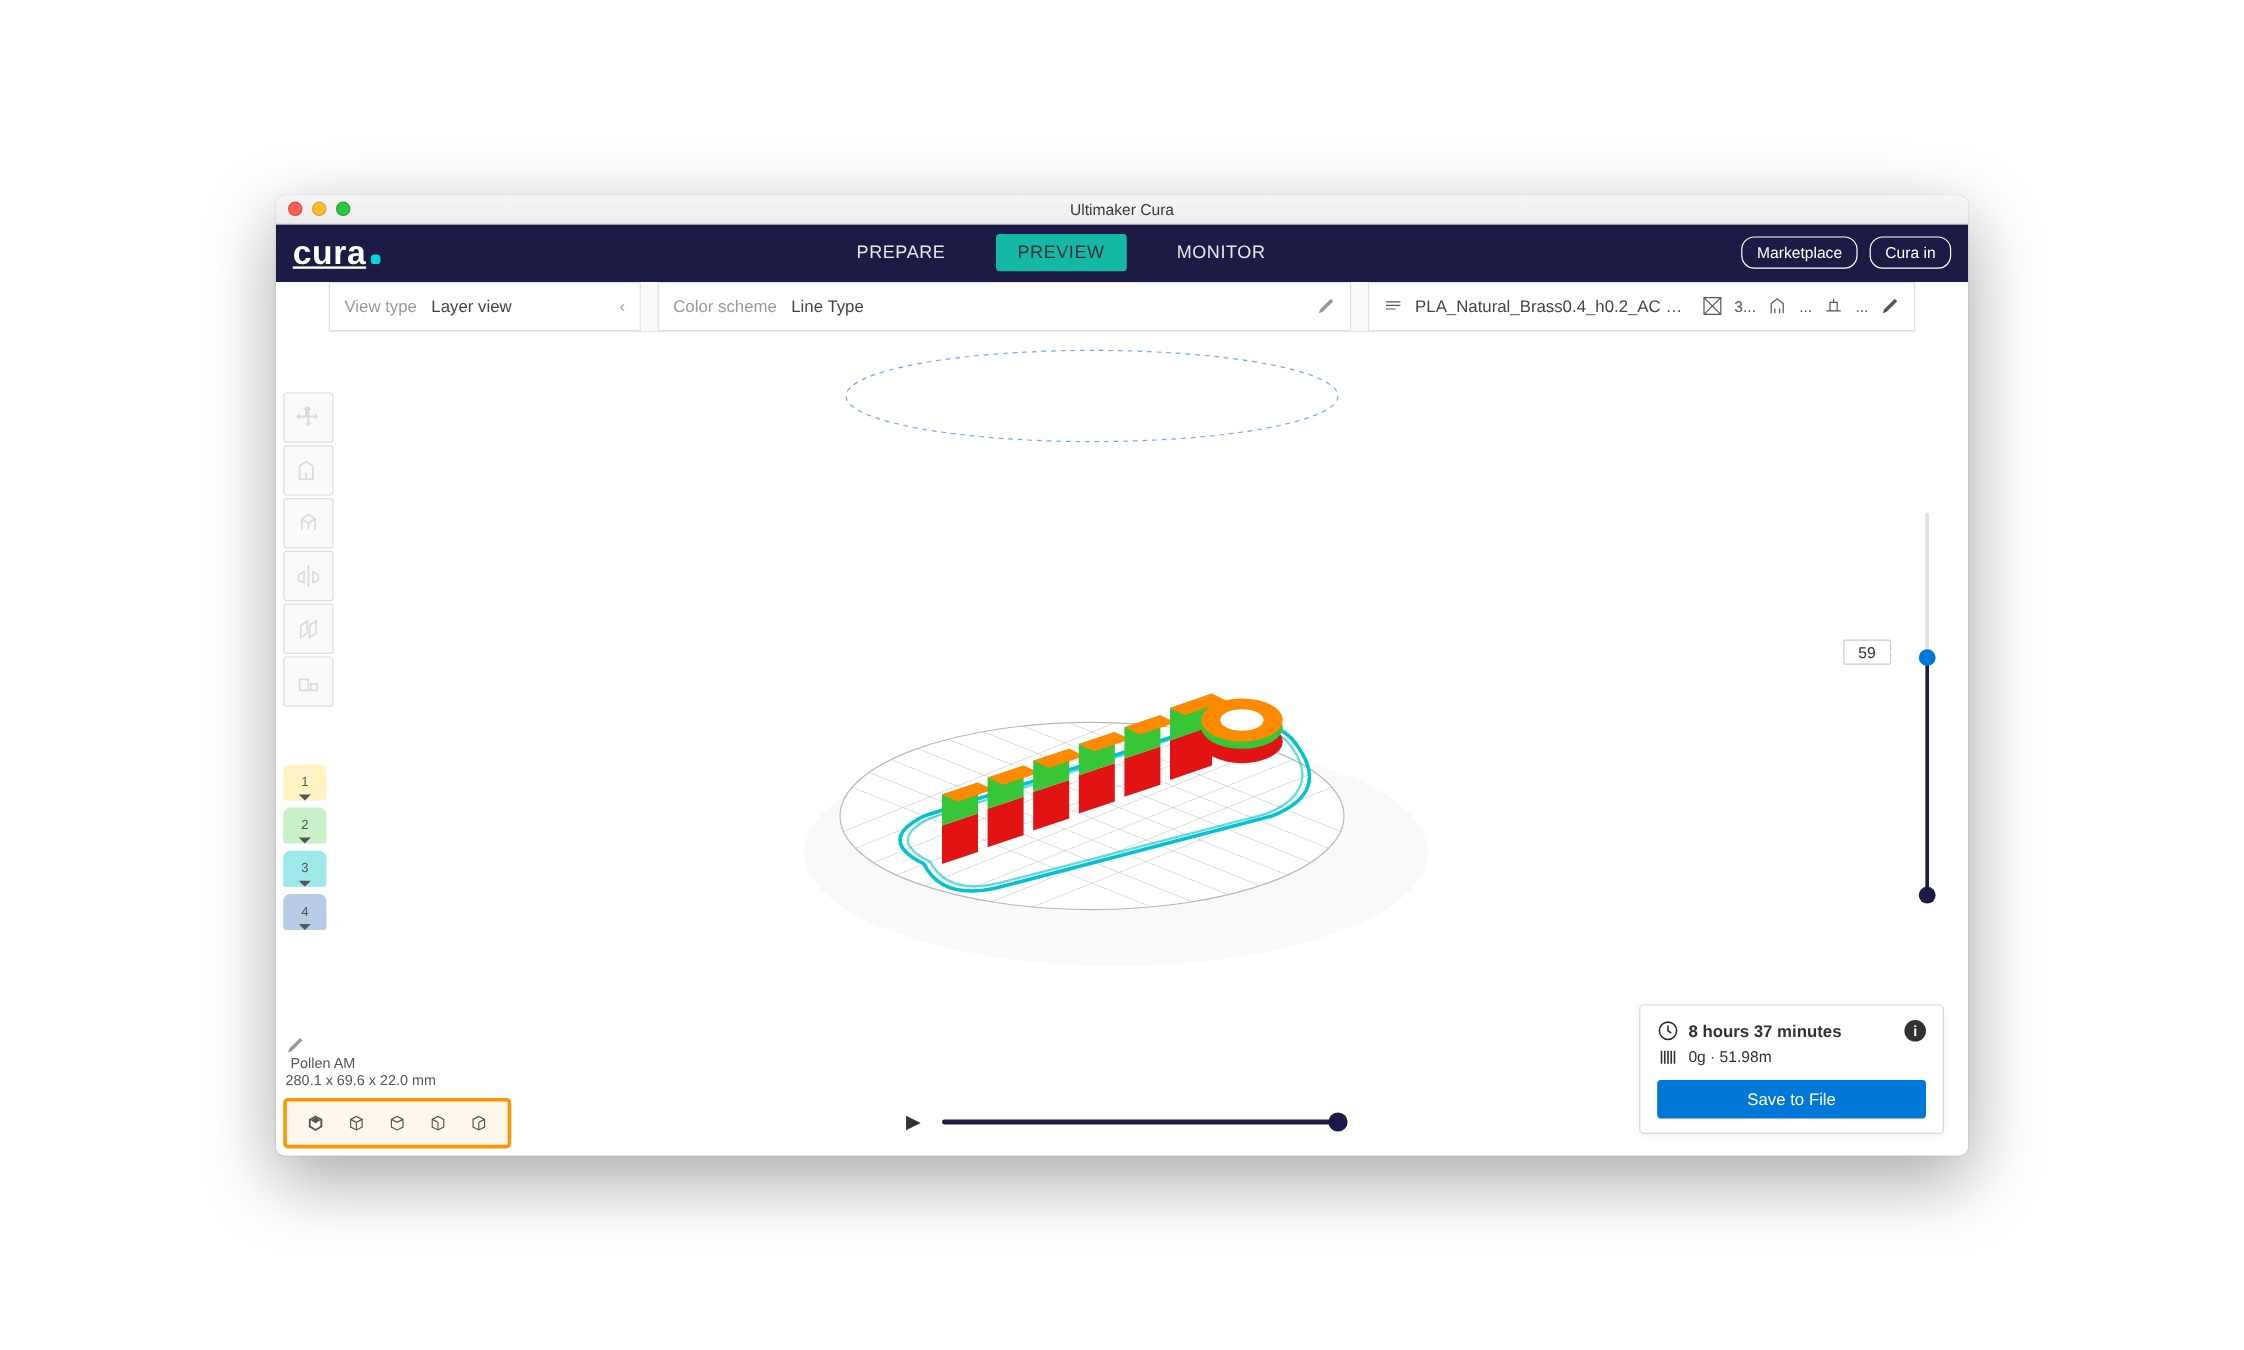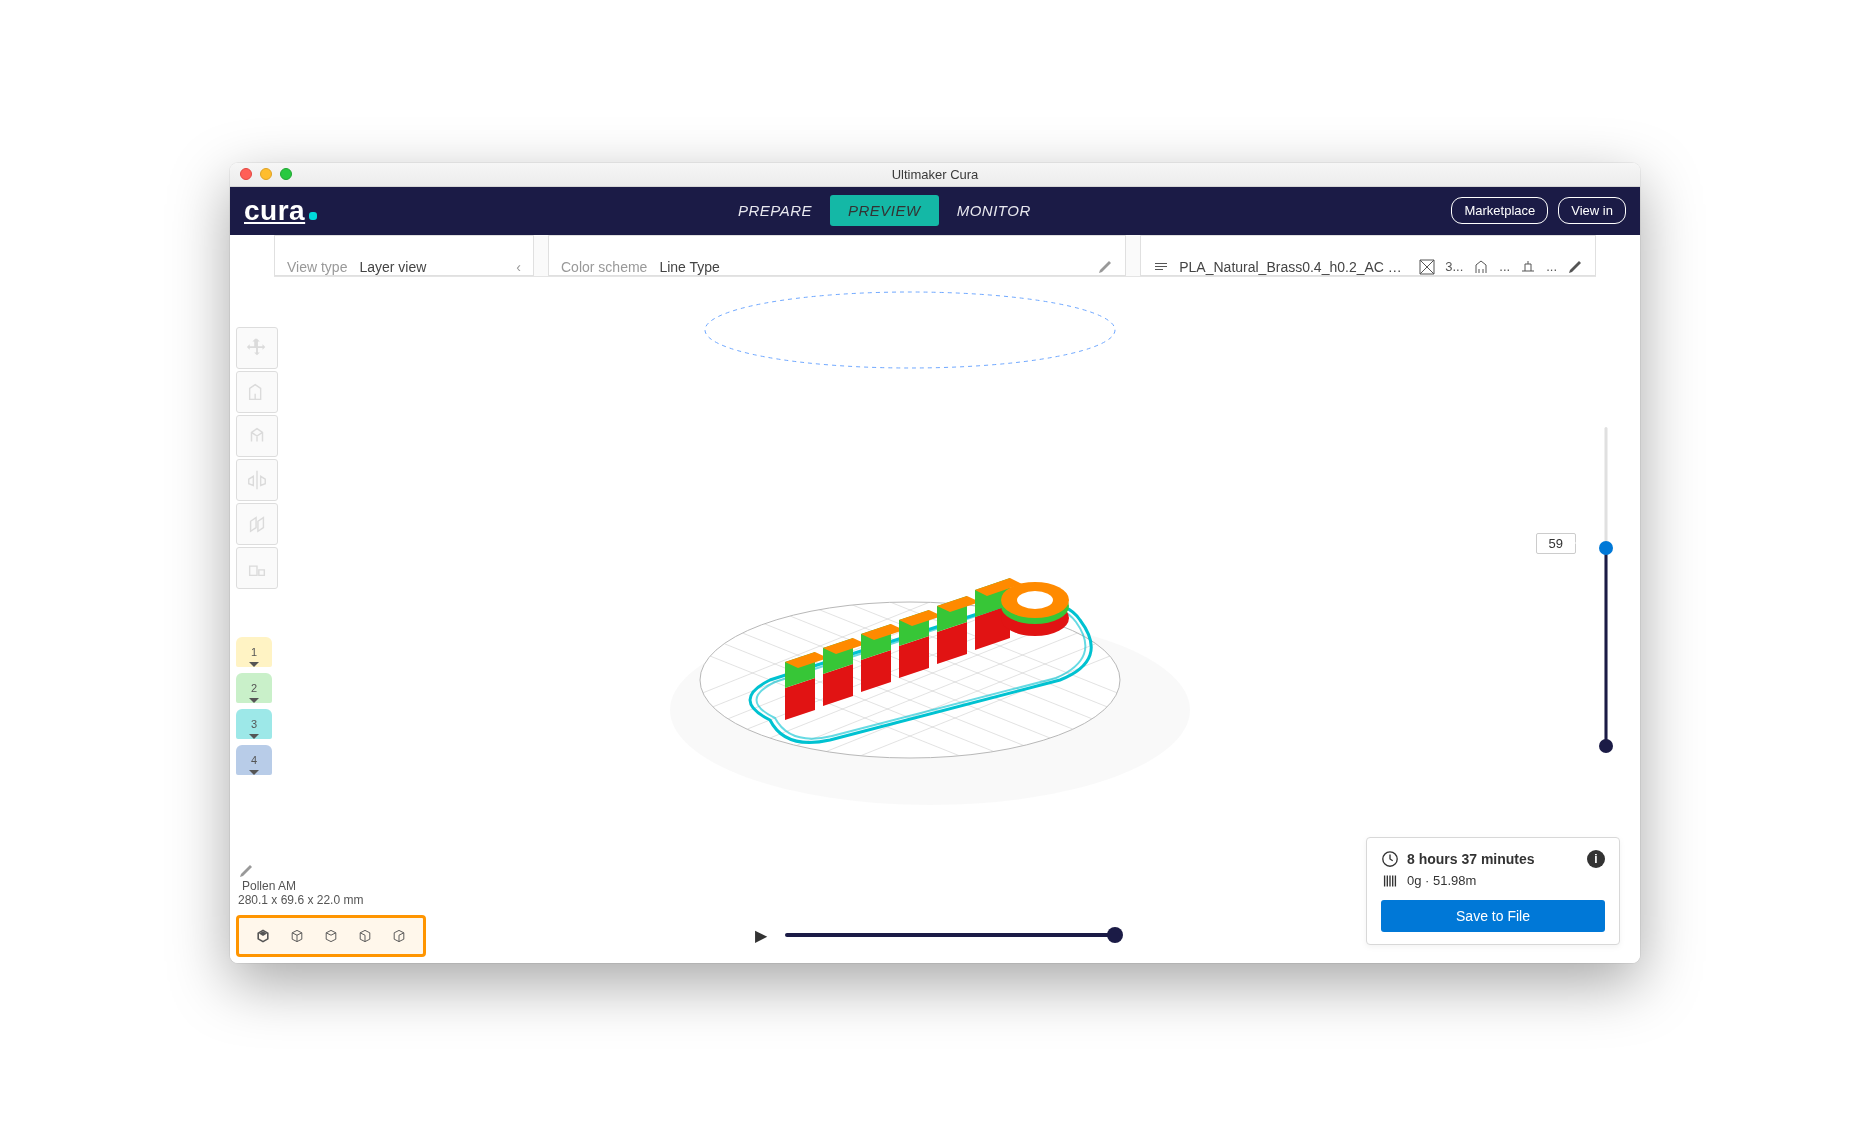--- a/index.html
+++ b/index.html
@@ -58,21 +58,21 @@
   .topnav {
     height: 48px;
     background: var(--navy);
     display: flex;
     align-items: center;
     padding: 0 14px;
   }
   .logo { display: flex; align-items: baseline; color: #fff; font-weight: 600; text-decoration: underline; }
   .logo-text { font-size: 28px; letter-spacing: 0.5px; }
   .logo-dot { width: 8px; height: 8px; background: var(--cura-teal); border-radius: 3px; margin-left: 4px; display: inline-block; }
-  .tabs { margin: 0 auto; display: flex; align-items: flex-start; font-style: italic; }
+  .tabs { margin: 0 auto; display: flex; gap: 24px; align-items: flex-start; }
   .tab { color: #e8e8ef; font-size: 15px; font-weight: 500; padding: 7px 18px; cursor: pointer; border-radius: 3px; letter-spacing: 0.5px; }
   .tab.active { background: #14b8a6; color: #333; }
   .topright { display: flex; gap: 10px; }
   .topright button {
     background: transparent;
     border: 1px solid #fff;
     color: #fff;
     font-size: 13px;
     padding: 5px 12px;
     border-radius: 11px;
@@ -85,21 +85,21 @@
     border-bottom: 1px solid #e4e4e4;
     margin: 0 44px;
     display: flex;
     gap: 14px;
     align-items: stretch;
   }
   .subbar .panel {
     background: #fff;
     border: 1px solid #e0e0e0;
     display: flex;
-    align-items: flex-end;
+    align-items: center;
     padding: 0 12px;
     font-size: 14px;
     color: #444;
     gap: 10px;
   }
   .subbar .panel .label { color: #999; margin-right: 2px; }
   .subbar .panel.grow { flex: 1; }
   .subbar .chev, .subbar .pen { margin-left: auto; color: #999; cursor: pointer; }
   .subbar .profile-panel {
     min-width: 440px;
@@ -356,21 +356,21 @@
       <span class="logo-text">cura</span>
       <span class="logo-dot"></span>
     </div>
     <div class="tabs">
       <div class="tab">PREPARE</div>
       <div class="tab active">PREVIEW</div>
       <div class="tab">MONITOR</div>
     </div>
     <div class="topright">
       <button>Marketplace</button>
-      <button>View in</button>
+      <button>Cura in</button>
     </div>
   </div>
 
   <div class="subbar">
     <div class="panel" style="width:260px;">
       <span class="label">View type</span>
       <span>Layer view</span>
       <span class="chev">‹</span>
     </div>
     <div class="panel grow">

